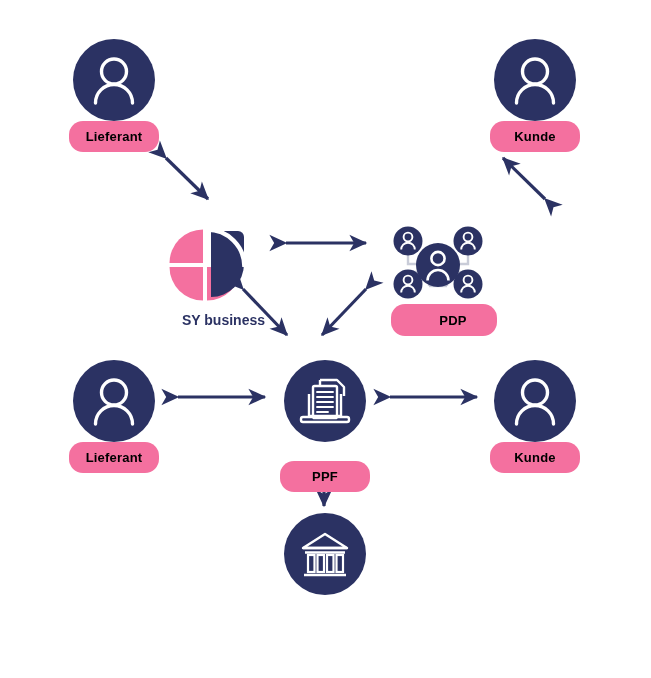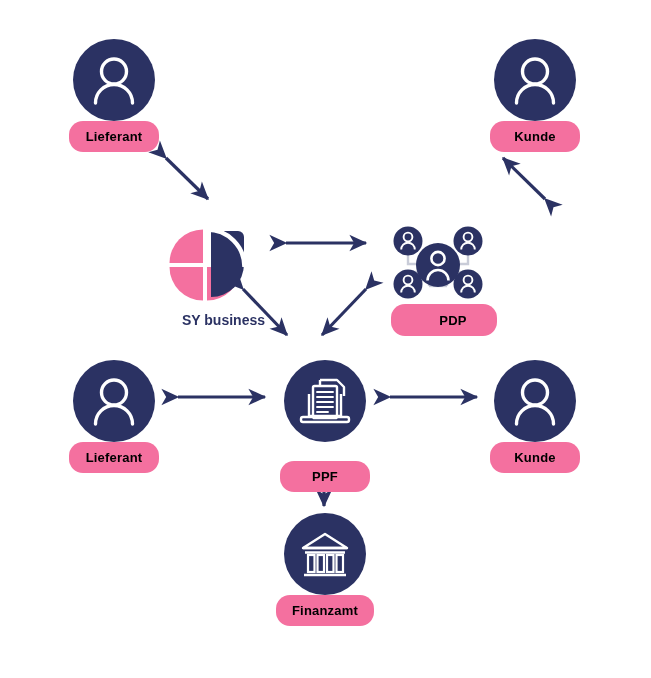--- a/index.html
+++ b/index.html
@@ -235,18 +235,15 @@
         <line x1="21" y1="39.5" x2="61" y2="39.5" stroke="#ffffff" stroke-width="2.4"></line>
 
         <rect x="24" y="42" width="6.5" height="17" fill="none" stroke="#ffffff" stroke-width="2.2"></rect>
         <rect x="33.5" y="42" width="6.5" height="17" fill="none" stroke="#ffffff" stroke-width="2.2"></rect>
         <rect x="43" y="42" width="6.5" height="17" fill="none" stroke="#ffffff" stroke-width="2.2"></rect>
         <rect x="52.5" y="42" width="6.5" height="17" fill="none" stroke="#ffffff" stroke-width="2.2"></rect>
 
         <line x1="20" y1="62" x2="62" y2="62" stroke="#ffffff" stroke-width="2.6"></line>
       </svg>
     </div>
-    <div class="pill" style="left:-8px; top:82px; width:98px; height:31px; font-size:13px;">
-      <span>Finanzamt</span>
-    </div>
   </div>
 
 </div>
 
 </body></html>

